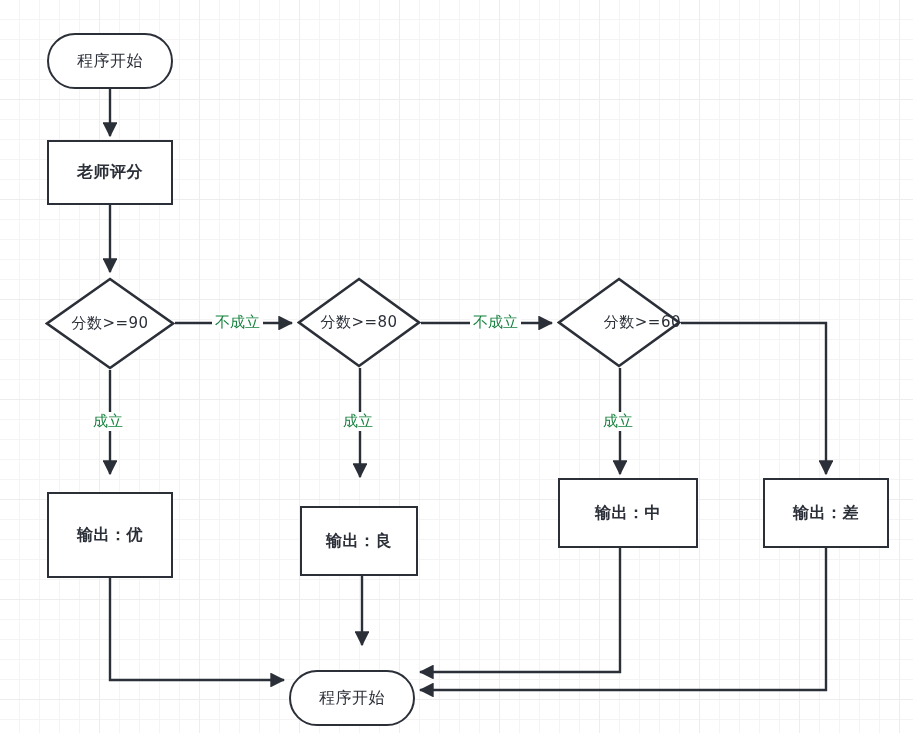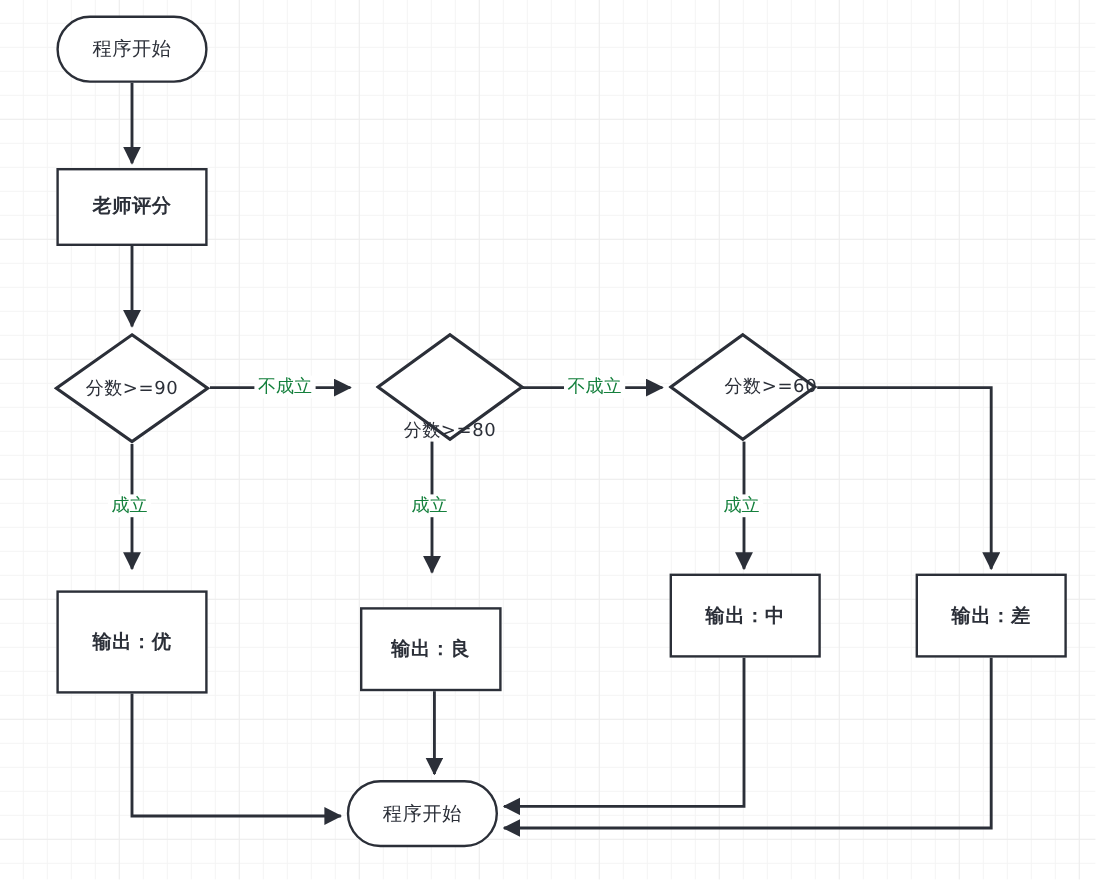--- a/index.html
+++ b/index.html
@@ -44,20 +44,21 @@
     justify-content: center;
     color: #2b2f38;
     font-size: 16px;
     letter-spacing: 0.5px;
     white-space: nowrap;
   }
   .node-terminal {
     background: #ffffff;
     border: 2.5px solid #2b2f38;
     border-radius: 28px;
+    margin-top: 20px;
   }
   .node-process {
     background: #ffffff;
     border: 2.5px solid #2b2f38;
     font-weight: bold;
   }
   .node-decision {
     background: transparent;
     border: none;
   }
@@ -129,21 +130,21 @@
     <span>老师评分</span>
   </div>
 
   <div class="node node-decision" style="left:45px; top:277px; width:130px; height:93px;">
     <svg width="130" height="93" viewBox="0 0 130 93">
       <polygon points="65,2 128,46.5 65,91 2,46.5" fill="#ffffff" stroke="#2b2f38" stroke-width="2.6"></polygon>
     </svg>
     <span class="dlabel">分数&gt;=90</span>
   </div>
 
-  <div class="node node-decision" style="left:313px; top:277px; width:124px; height:91px;align-items:flex-end;">
+  <div class="node node-decision" style="left:297px; top:277px; width:124px; height:91px;">
     <svg width="124" height="91" viewBox="0 0 124 91">
       <polygon points="62,2 122,45.5 62,89 2,45.5" fill="#ffffff" stroke="#2b2f38" stroke-width="2.6"></polygon>
     </svg>
     <span class="dlabel">分数&gt;=80</span>
   </div>
 
   <div class="node node-decision" style="left:557px; top:277px; width:124px; height:91px;justify-content:flex-end;">
     <svg width="124" height="91" viewBox="0 0 124 91">
       <polygon points="62,2 122,45.5 62,89 2,45.5" fill="#ffffff" stroke="#2b2f38" stroke-width="2.6"></polygon>
     </svg>
@@ -151,21 +152,21 @@
   </div>
 
   <div class="node node-process" style="left:47px; top:492px; width:126px; height:86px;text-align:center;">
     <span>输出：优</span>
   </div>
 
   <div class="node node-process" style="left:300px; top:506px; width:118px; height:70px;">
     <span>输出：良</span>
   </div>
 
-  <div class="node node-process" style="left:558px; top:478px; width:126px; height:70px;">
+  <div class="node node-process" style="left:558px; top:478px; width:140px; height:70px;">
     <span>输出：中</span>
   </div>
 
   <div class="node node-process" style="left:763px; top:478px; width:126px; height:70px;">
     <span>输出：差</span>
   </div>
 
   <div class="node node-terminal" style="left:289px; top:650px; width:126px; height:56px;">
     <span>程序开始</span>
   </div>

